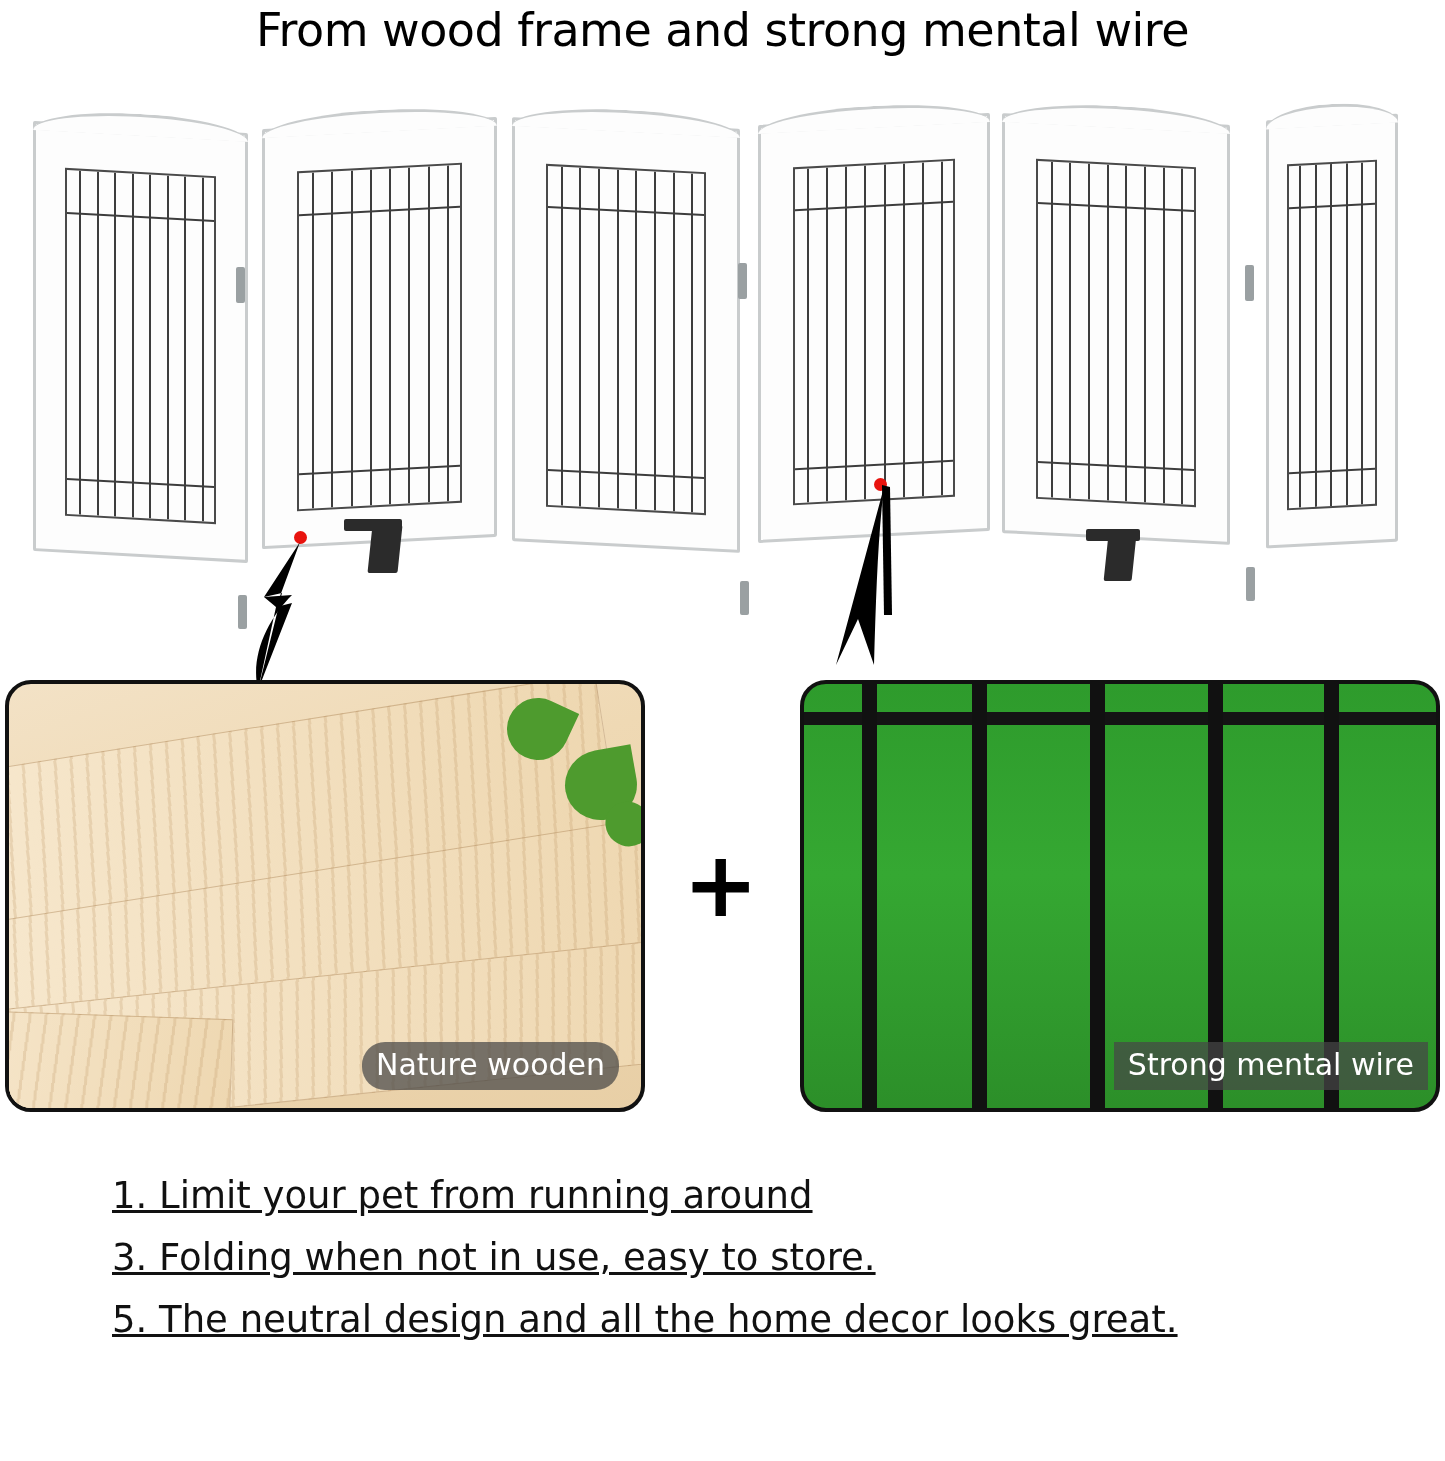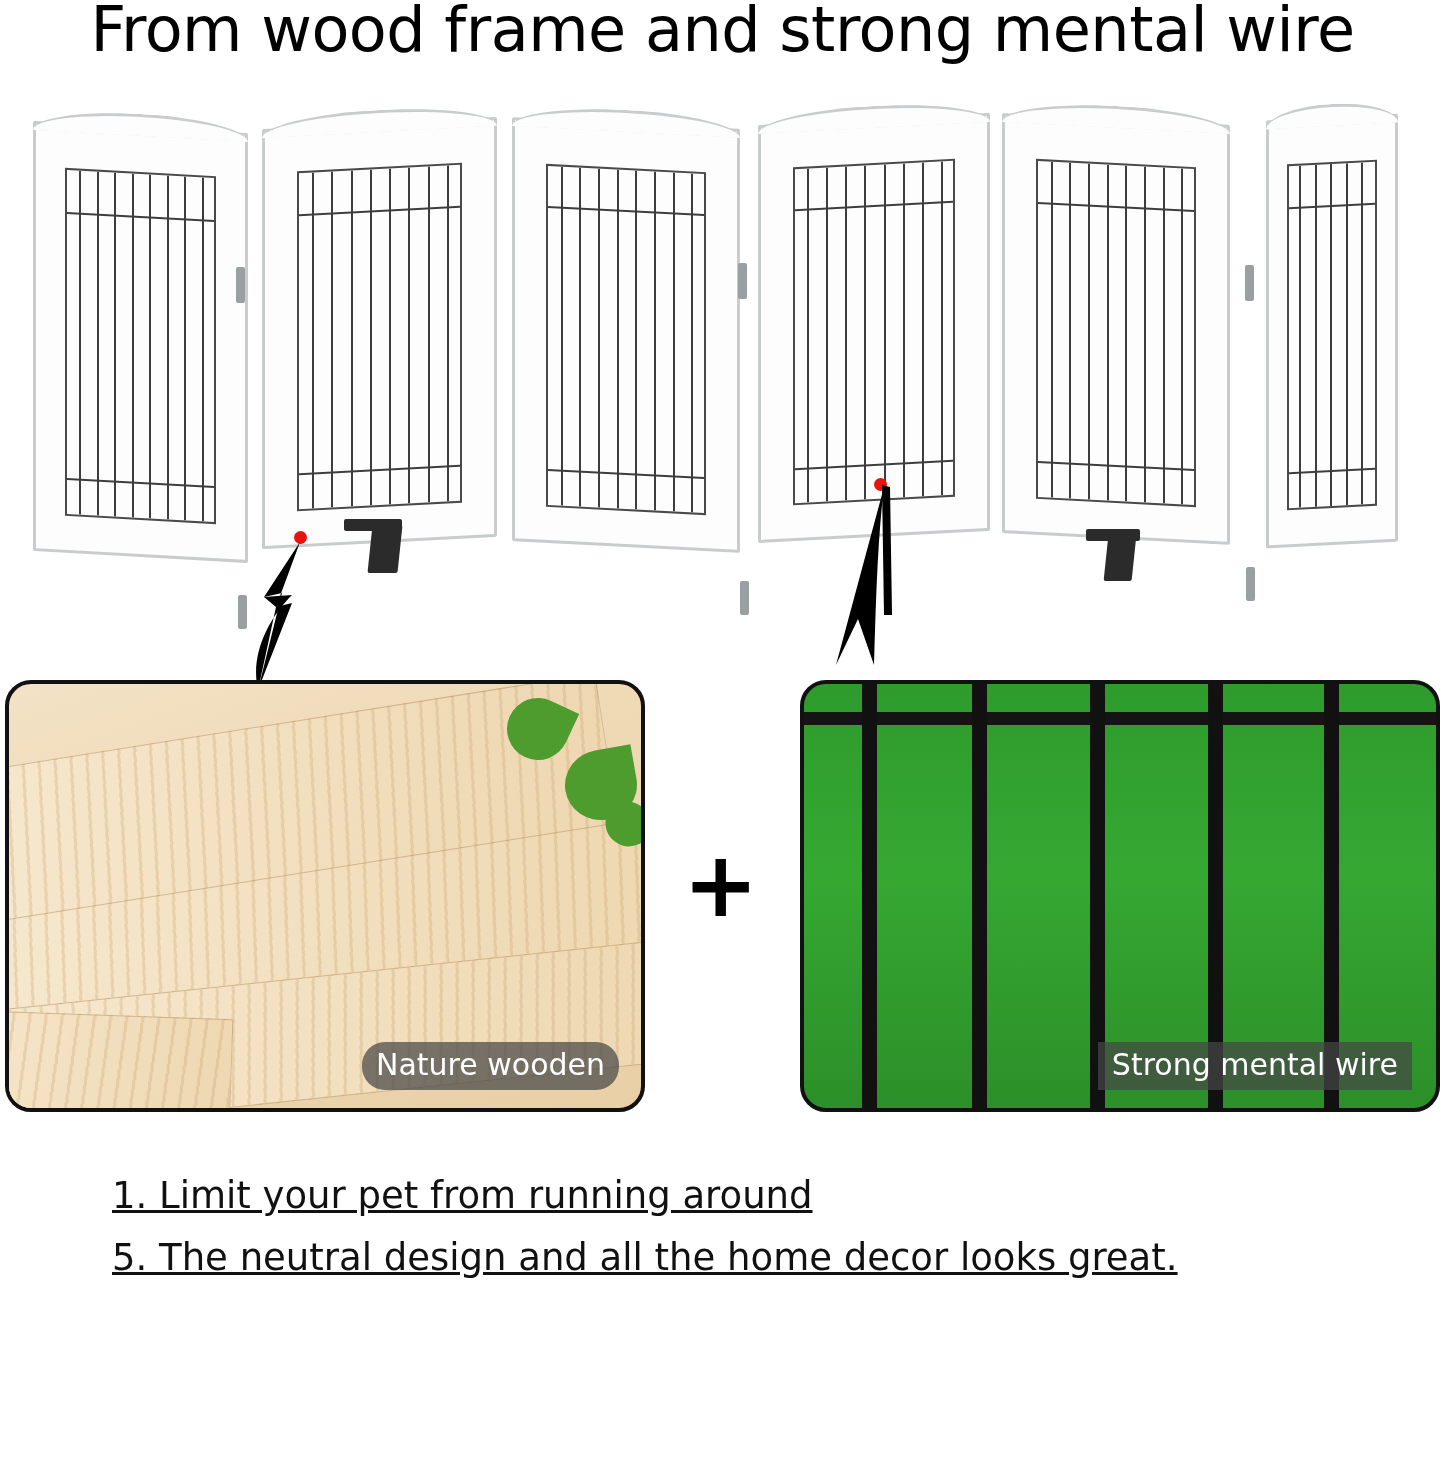--- a/index.html
+++ b/index.html
@@ -15,21 +15,21 @@
     overflow: hidden;
   }
 
   
   .headline {
     position: absolute;
     top: 2px;
     left: 0;
     width: 1445px;
     text-align: center;
-    font-size: 62px;
+    font-size: 46px;
     line-height: 56px;
     color: #000000;
     font-family: "DejaVu Sans", sans-serif;
     letter-spacing: -0.5px;
   }
 
   
   .product-area {
     position: absolute;
     top: 95px;
@@ -150,21 +150,21 @@
     bottom: 18px;
     padding: 4px 14px 6px 14px;
     background: rgba(70,70,70,.72);
     color: #ffffff;
     font-size: 30px;
     line-height: 38px;
     font-family: "DejaVu Sans", sans-serif;
     white-space: nowrap;
   }
   .caption-left { right: 22px; border-radius: 23px; }
-  .caption-right { right: 24px; }
+  .caption-right { right: 8px; }
 
   .plus-sign {
     position: absolute;
     left: 683px;
     top: 840px;
     font-size: 90px;
     line-height: 90px;
     font-weight: bold;
     color: #000;
     font-family: "DejaVu Sans", sans-serif;
@@ -326,14 +326,15 @@
   <div class="wire" style="left:58px;"></div>
   <div class="wire" style="left:168px;"></div>
   <div class="wire" style="left:286px;"></div>
   <div class="wire" style="left:404px;"></div>
   <div class="wire" style="left:520px;"></div>
   <div class="caption caption-right">Strong mental wire</div>
 </div>
 
 <div class="features">
   <div class="feature-line">1. Limit your pet from running around</div>
+  <div class="feature-line">3. Folding when not in use, easy to store.</div>
   <div class="feature-line">5. The neutral design and all the home decor looks great.</div>
 </div>
 
 </body></html>

